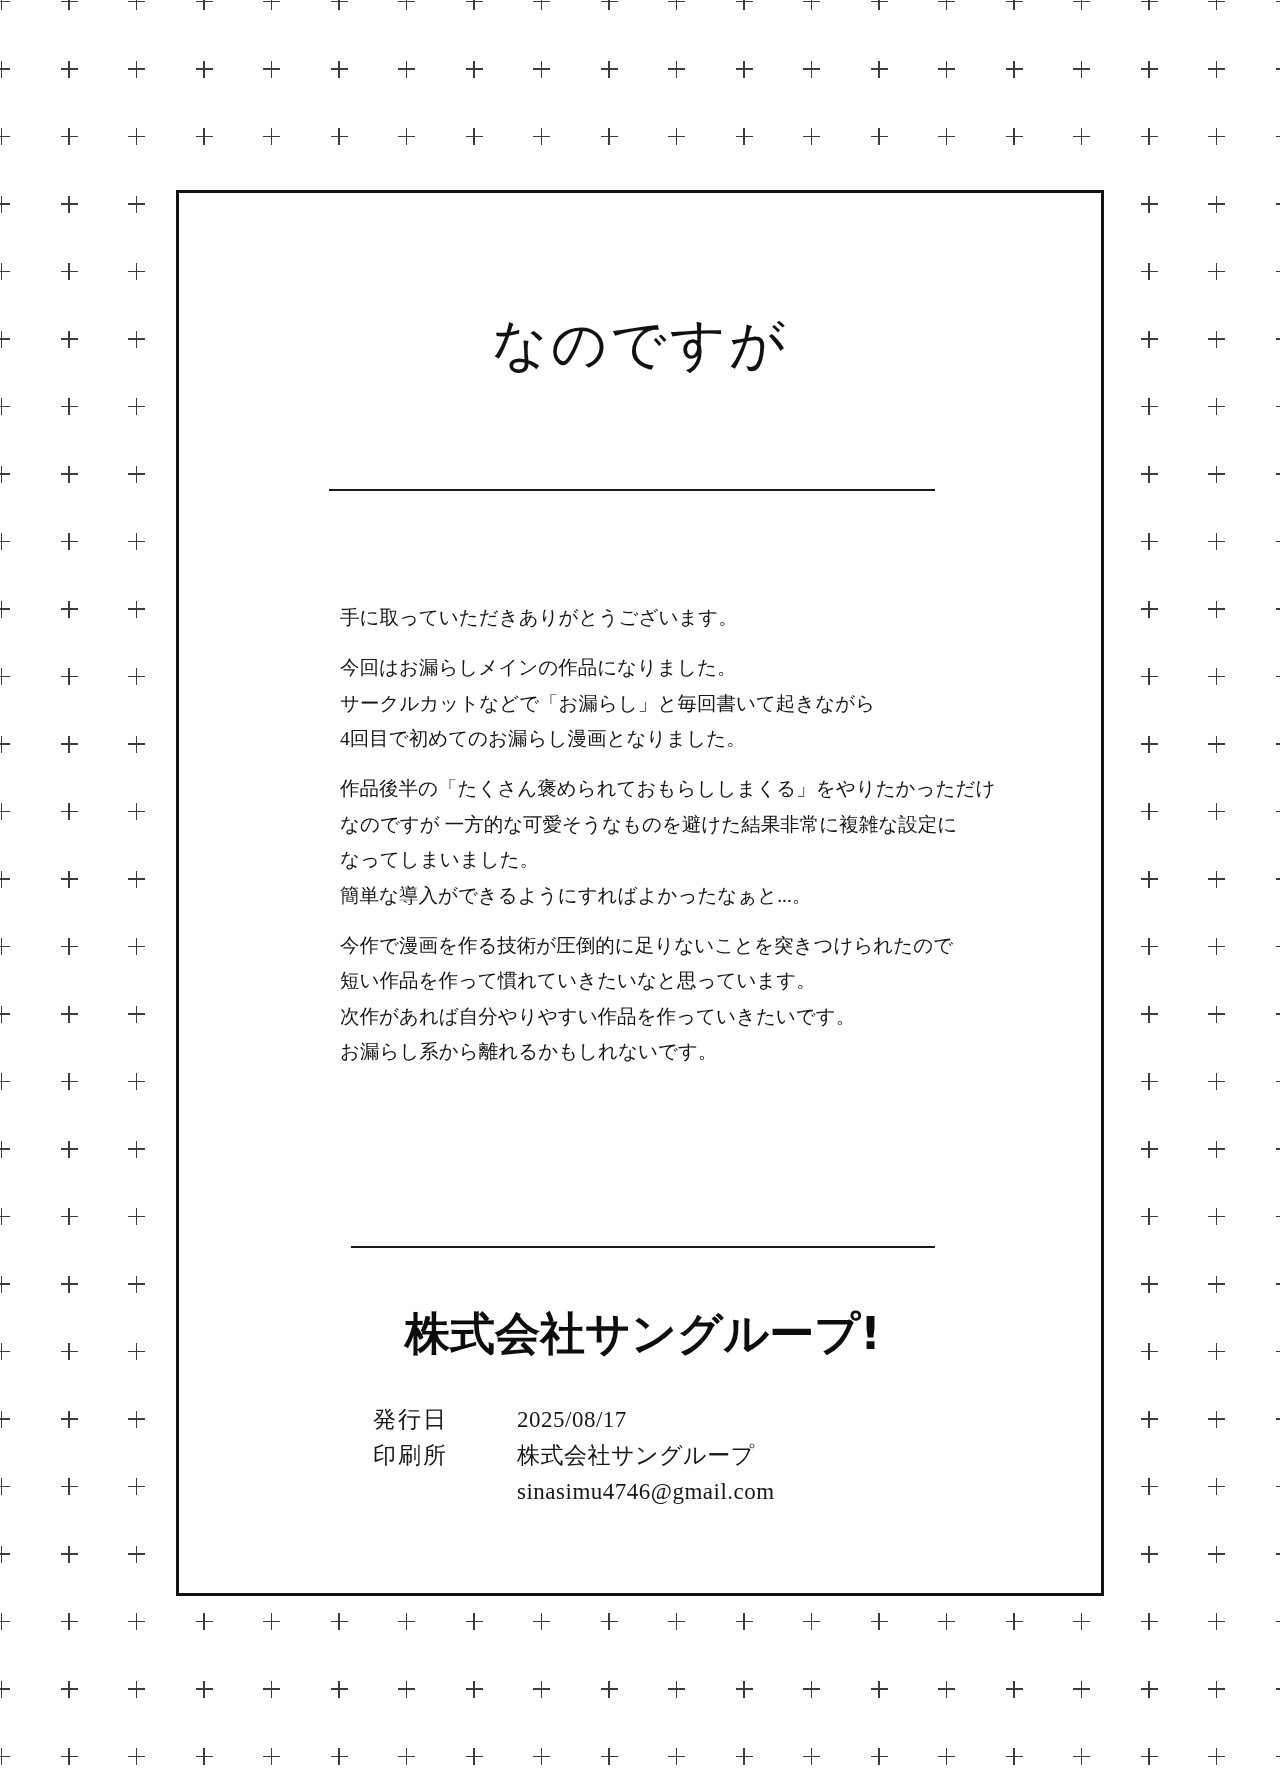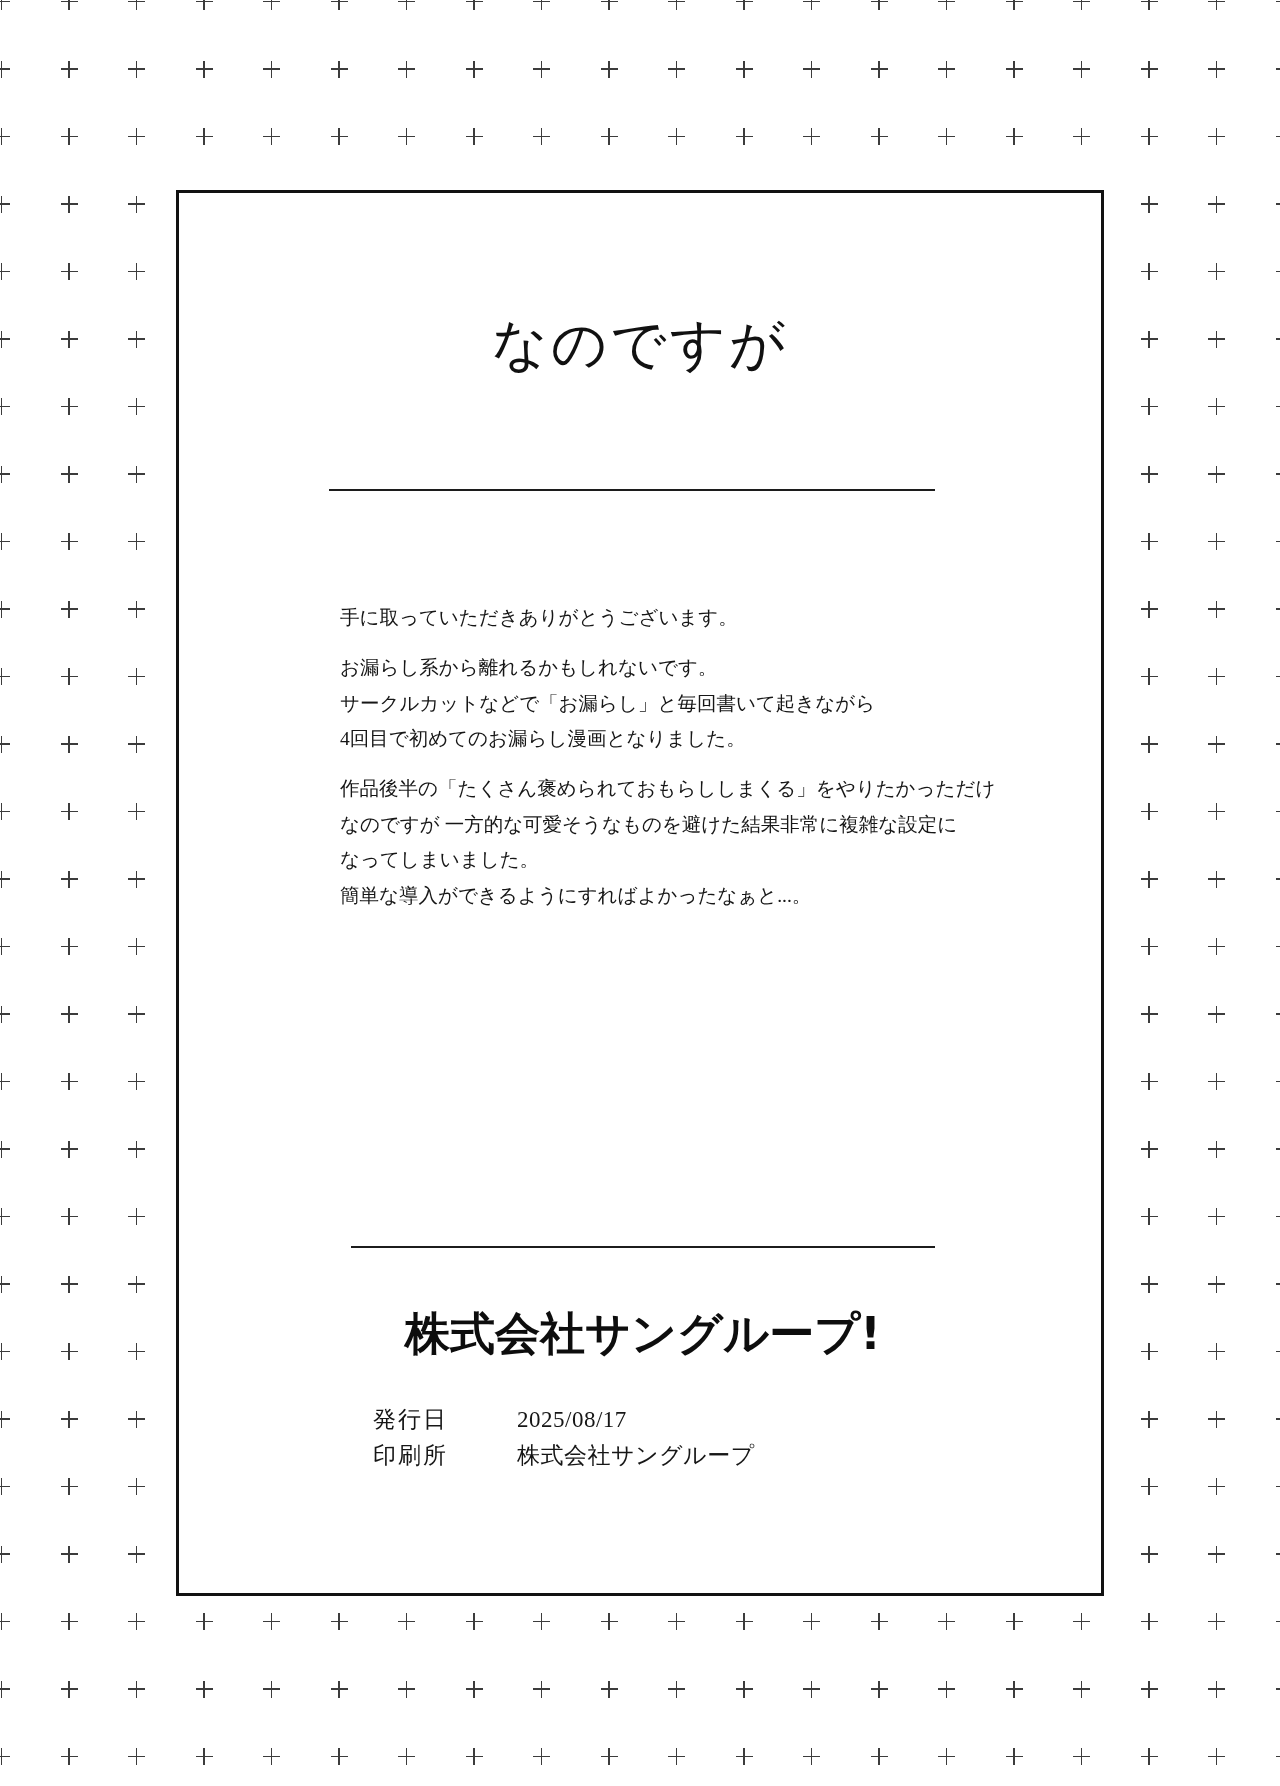--- a/index.html
+++ b/index.html
@@ -593,36 +593,44 @@
     <span class="plus" style="left: 1275.5px; top: 1748px;"></span>
   </div>
 
 <div class="panel">
   <h1 class="heading">なのですが</h1>
 
   <div class="divider d1"></div>
 
   <div class="body">
     <p>手に取っていただきありがとうございます。</p>
-    <p>お漏らし系から離れるかもしれないです。
+    <p>今回はお漏らしメインの作品になりました。
 サークルカットなどで「お漏らし」と毎回書いて起きながら
 4回目で初めてのお漏らし漫画となりました。</p>
     <p>作品後半の「たくさん褒められておもらししまくる」をやりたかっただけ
 なのですが 一方的な可愛そうなものを避けた結果非常に複雑な設定に
 なってしまいました。
 簡単な導入ができるようにすればよかったなぁと...。</p>
+    <p>今作で漫画を作る技術が圧倒的に足りないことを突きつけられたので
+短い作品を作って慣れていきたいなと思っています。
+次作があれば自分やりやすい作品を作っていきたいです。
+お漏らし系から離れるかもしれないです。</p>
   </div>
 
   <div class="divider d2"></div>
 
   <div class="book-title">株式会社サングループ!</div>
 
   <div class="colophon">
     <div class="crow">
       <span class="clabel">発行日</span>
       <span class="cvalue">2025/08/17</span>
     </div>
     <div class="crow">
       <span class="clabel">印刷所</span>
       <span class="cvalue">株式会社サングループ</span>
     </div>
+    <div class="crow">
+      <span class="clabel"></span>
+      <span class="cvalue">sinasimu4746@gmail.com</span>
+    </div>
   </div>
 </div>
 
 </body></html>

